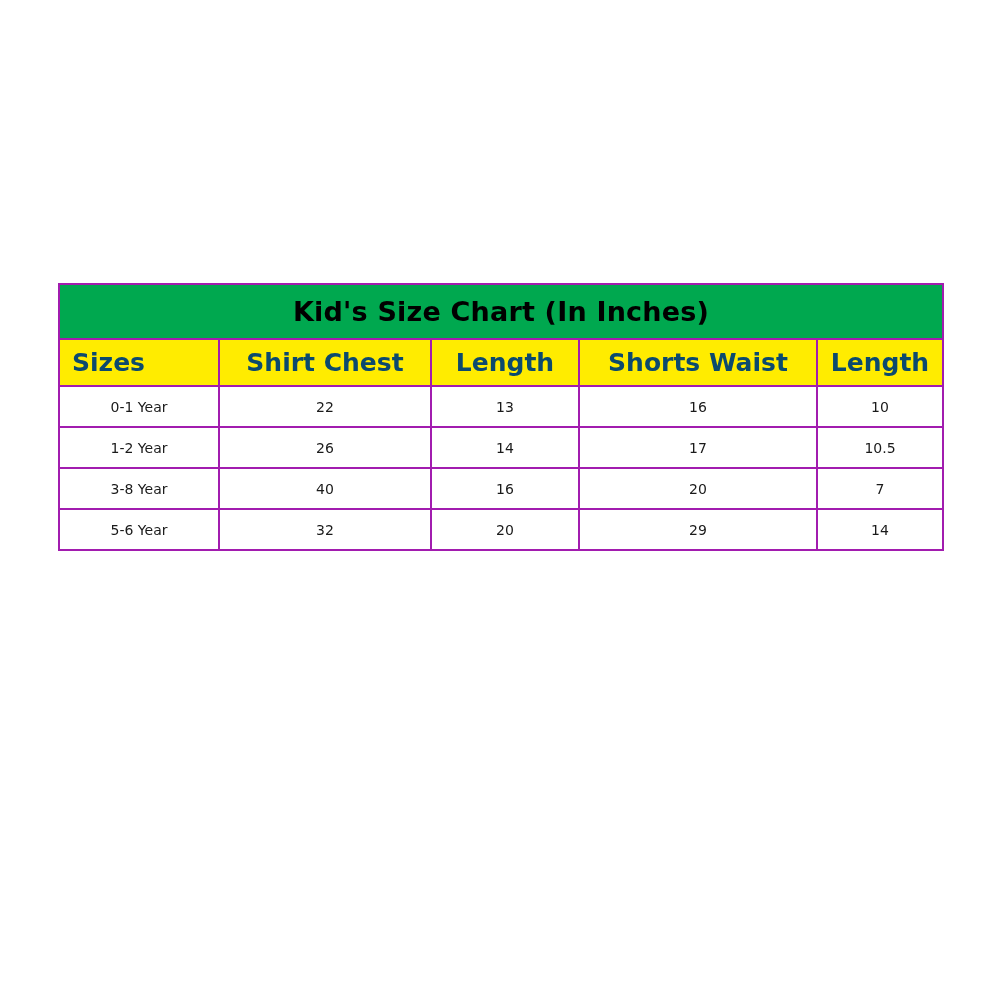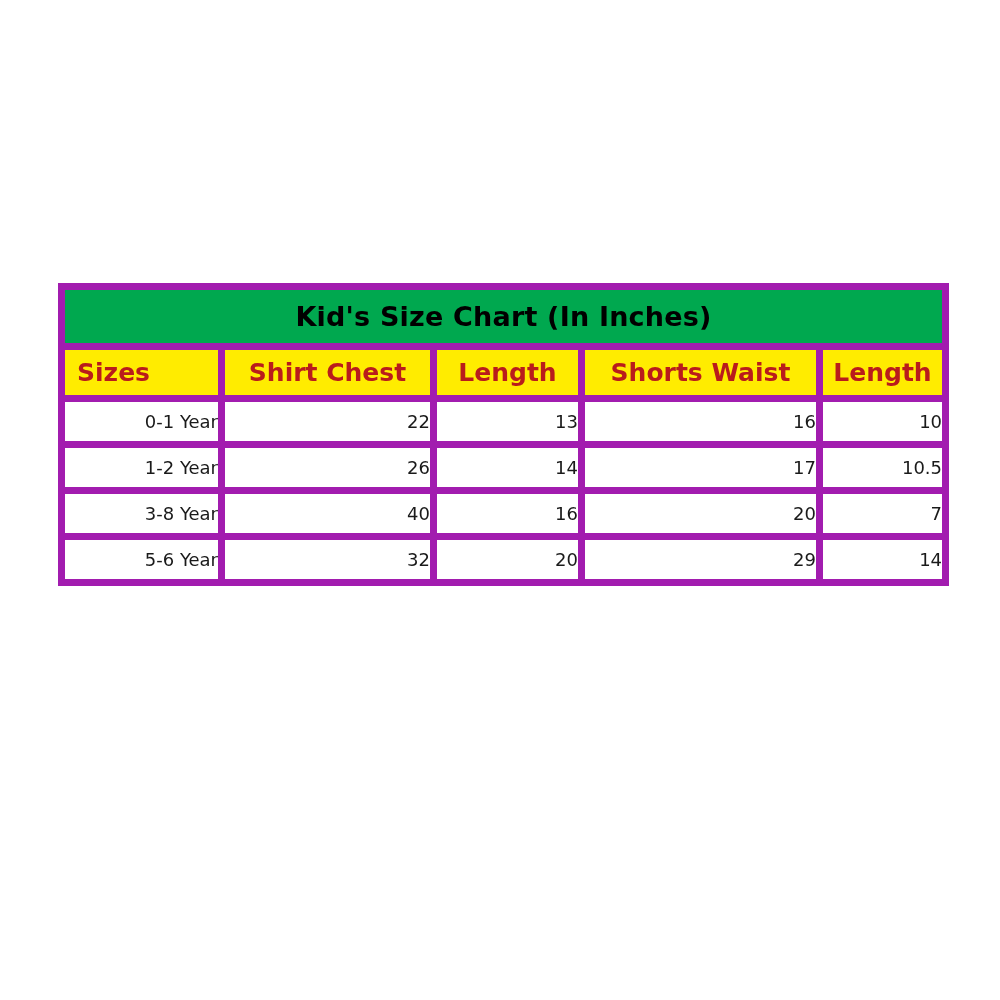--- a/index.html
+++ b/index.html
@@ -24,54 +24,54 @@
 
   table.size-chart {
     border-collapse: collapse;
     table-layout: fixed;
     width: 884px;
     background: #ffffff;
   }
 
   table.size-chart td,
   table.size-chart th {
-    border: 7px solid #a21caf;
+    border: 2px solid #a21caf;
     padding: 0;
     margin: 0;
   }
 
   .title-cell {
     background: #00a84f;
     color: #000000;
     font-weight: bold;
     font-size: 27px;
     text-align: center;
     height: 53px;
     letter-spacing: 0.2px;
   }
 
   .header-cell {
     background: #ffec00;
-    color: #b91c1c;
+    color: #0c4a6e;
     font-weight: bold;
     font-size: 25px;
     height: 45px;
     text-align: center;
   }
 
   .header-cell.left-align {
     text-align: left;
     padding-left: 12px;
   }
 
   .data-cell {
-    font-size: 18px;
+    font-size: 14px;
     color: #1a1a1a;
     height: 39px;
-    text-align: right;
+    text-align: center;
   }
 
   
   .col-sizes   { width: 160px; }
   .col-chest   { width: 212px; }
   .col-len1    { width: 148px; }
   .col-waist   { width: 238px; }
   .col-len2    { width: 126px; }
 </style>
 </head>

